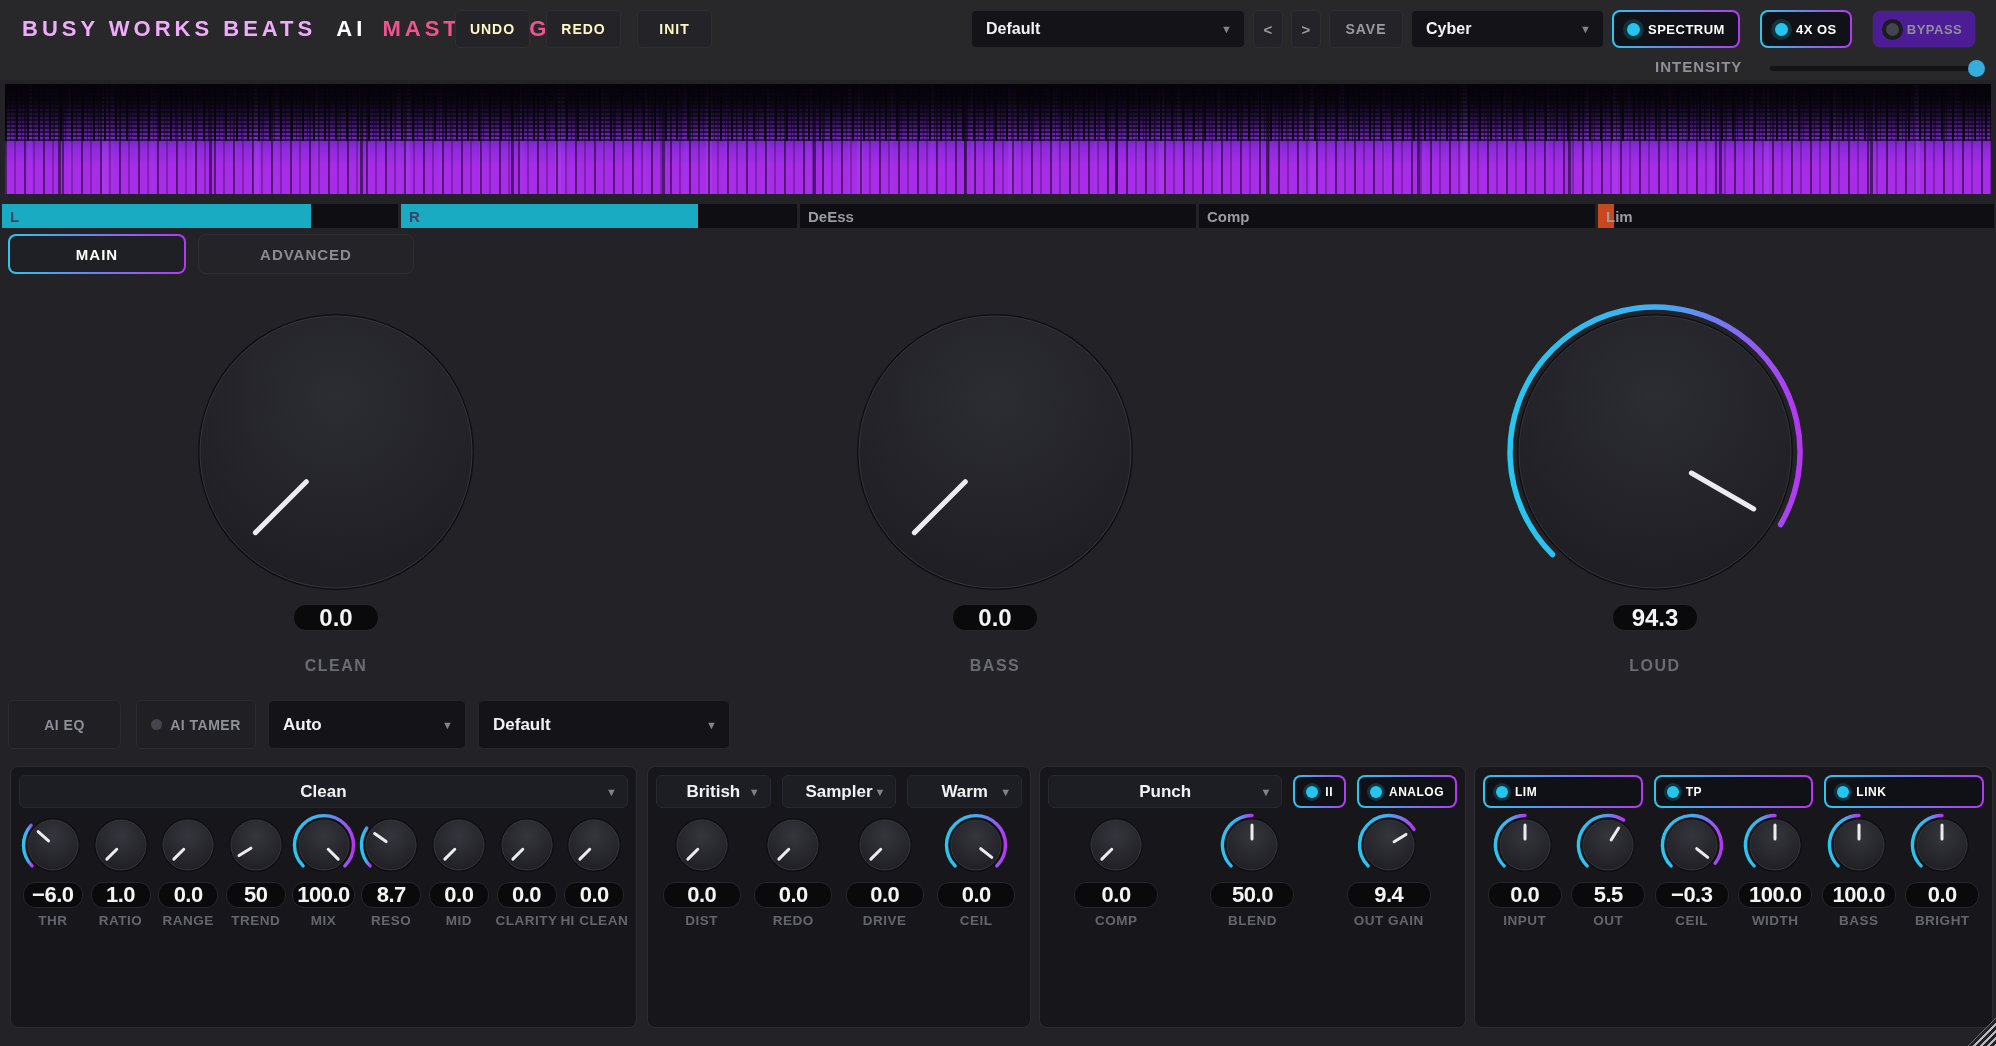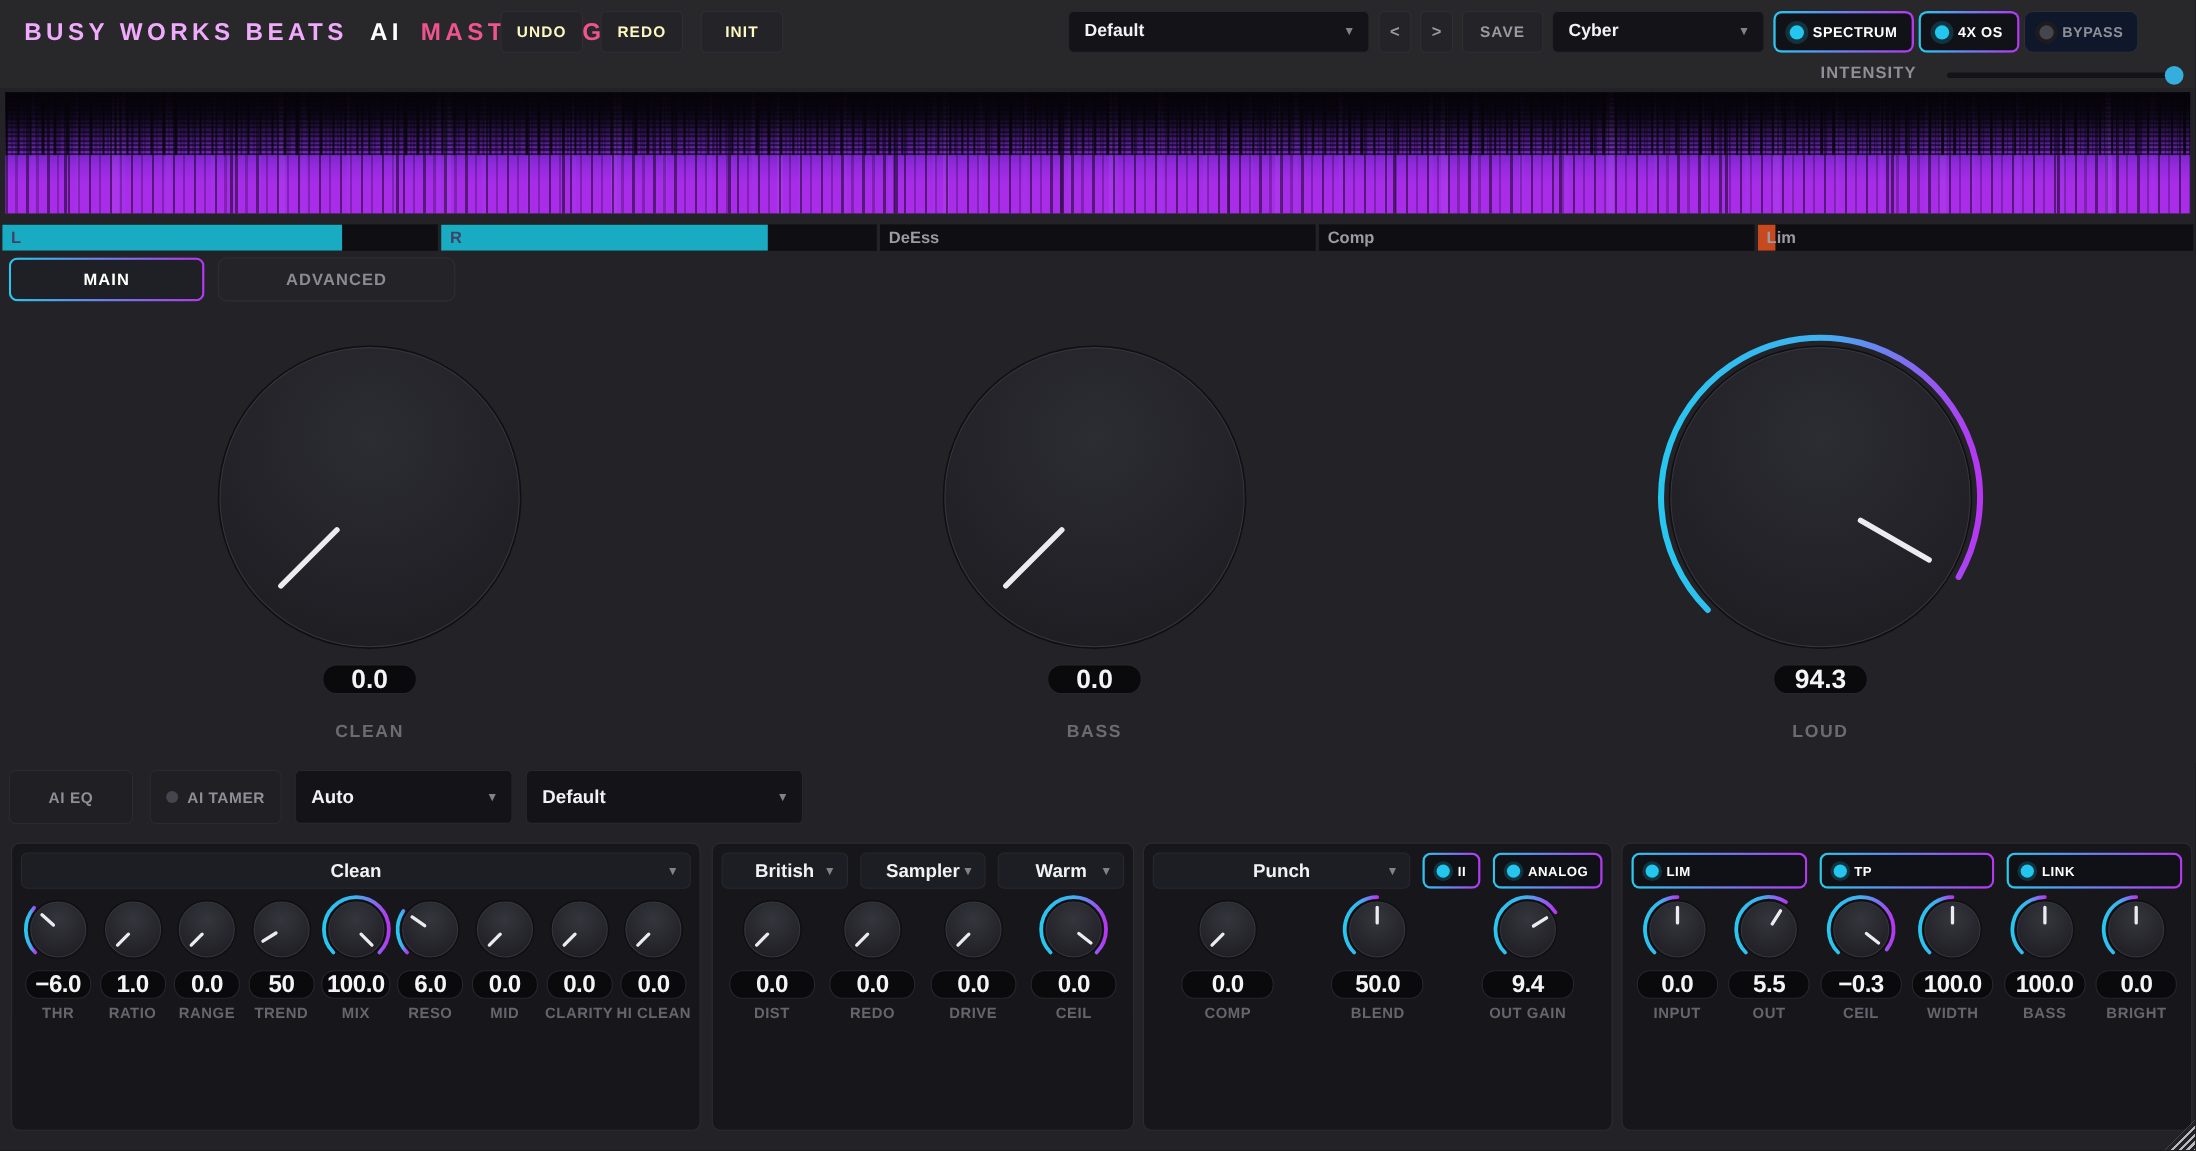--- a/index.html
+++ b/index.html
@@ -18,21 +18,21 @@
   .dd .caret{position:absolute;right:12px;color:#82828b;font-size:11px;}
   .dd-top-preset{width:274px;} .dd-top-style{width:193px;}
   .nav-btn{width:30px;background:#232328;border:1px solid #2e2e34;border-radius:5px;color:#9a9aa3;font-size:15px;font-weight:bold;
            display:flex;align-items:center;justify-content:center;box-sizing:border-box;}
   .save-btn{width:74px;background:#232328;border:1px solid #2e2e34;border-radius:5px;color:#9a9aa3;font-size:14px;font-weight:bold;
             letter-spacing:1px;display:flex;align-items:center;justify-content:center;box-sizing:border-box;}
   .toggle{display:flex;align-items:center;gap:8px;padding:0 13px;border-radius:8px;border:2px solid transparent;
           background:linear-gradient(#111118,#111118) padding-box,linear-gradient(90deg,#29c8ef,#b438f2) border-box;
           color:#fff;font-size:13px;font-weight:bold;letter-spacing:.5px;box-sizing:border-box;white-space:nowrap;}
   .toggle .dot{width:13px;height:13px;border-radius:50%;background:#22c6ee;box-shadow:0 0 0 4px #11333d;flex:0 0 auto;}
-  .toggle.off{background:#0f172a;border:1px solid #2e2e34;color:#8f8f98;}
+  .toggle.off{background:#4c1d95;border:1px solid #2e2e34;color:#8f8f98;}
   .toggle.off .dot{background:#45454d;box-shadow:0 0 0 4px #1b1b20;}
   
   .intensity-label{position:absolute;left:1655px;top:58px;color:#8f8f98;font-size:15px;font-weight:bold;letter-spacing:1px;}
   .intensity-track{position:absolute;left:1770px;top:66px;width:212px;height:5px;border-radius:3px;background:#141418;}
   .intensity-thumb{position:absolute;left:202px;top:-6px;width:17px;height:17px;border-radius:50%;background:#35aede;}
   
   .spectrogram{position:absolute;left:5px;top:84px;width:1986px;height:110px;
     background:linear-gradient(180deg,#0b0812 0%,#110b20 14%,#3a1a66 30%,#6d25bb 46%,#9229dd 60%,#a72ce8 74%,#a92ce9 100%);}
   .spectrogram::before{content:'';position:absolute;inset:0;background:
     repeating-linear-gradient(90deg,rgba(8,4,14,.5) 0 2px,transparent 2px 9px,rgba(8,4,14,.25) 9px 11px,transparent 11px 19px),
@@ -133,21 +133,21 @@
         <span>Default</span>
         <span class="caret">▼</span>
       </div>
       <div class="nav-btn">&lt;</div>
       <div class="nav-btn">&gt;</div>
       <div class="save-btn">SAVE</div>
       <div class="dd dd-top-style">
         <span>Cyber</span>
         <span class="caret">▼</span>
       </div>
-      <div id="tb-toggles" style="display:flex;gap:4px;">
+      <div id="tb-toggles" style="display:flex;gap:20px;">
           <div class="toggle">
     <span class="dot"></span>
     <span class="tlabel">SPECTRUM</span>
   </div>
           <div class="toggle">
     <span class="dot"></span>
     <span class="tlabel">4X OS</span>
   </div>
           <div class="toggle off">
     <span class="dot"></span>
@@ -326,21 +326,21 @@
     <div class="k-svg">
             <svg width="66" height="66" viewBox="0 0 66 66">
               <circle cx="33" cy="33" r="27" fill="#101014"></circle>
               <circle cx="33" cy="33" r="25" fill="url(#faces)" stroke="#35353d" stroke-width="1"></circle>
               <path d="M12.1,53.9 A29.5,29.5 0 0 1 8.8,16.1" stroke="url(#kgrad)" stroke-width="3.4" fill="none" stroke-linecap="round"></path>
               <g transform="rotate(-55 33 33)">
                 <line x1="33" y1="13" x2="33" y2="27" stroke="#ebebf0" stroke-width="3" stroke-linecap="round"></line>
               </g>
             </svg>
           </div>
-    <div><span class="pill sm-pill">6.0</span></div>
+    <div><span class="pill sm-pill">8.7</span></div>
     <div class="sm-label">RESO</div>
   </div>
         <div class="knob-cell">
     <div class="k-svg">
             <svg width="66" height="66" viewBox="0 0 66 66">
               <circle cx="33" cy="33" r="27" fill="#101014"></circle>
               <circle cx="33" cy="33" r="25" fill="url(#faces)" stroke="#35353d" stroke-width="1"></circle>
               <g transform="rotate(-135 33 33)">
                 <line x1="33" y1="13" x2="33" y2="27" stroke="#ebebf0" stroke-width="3" stroke-linecap="round"></line>
               </g>

